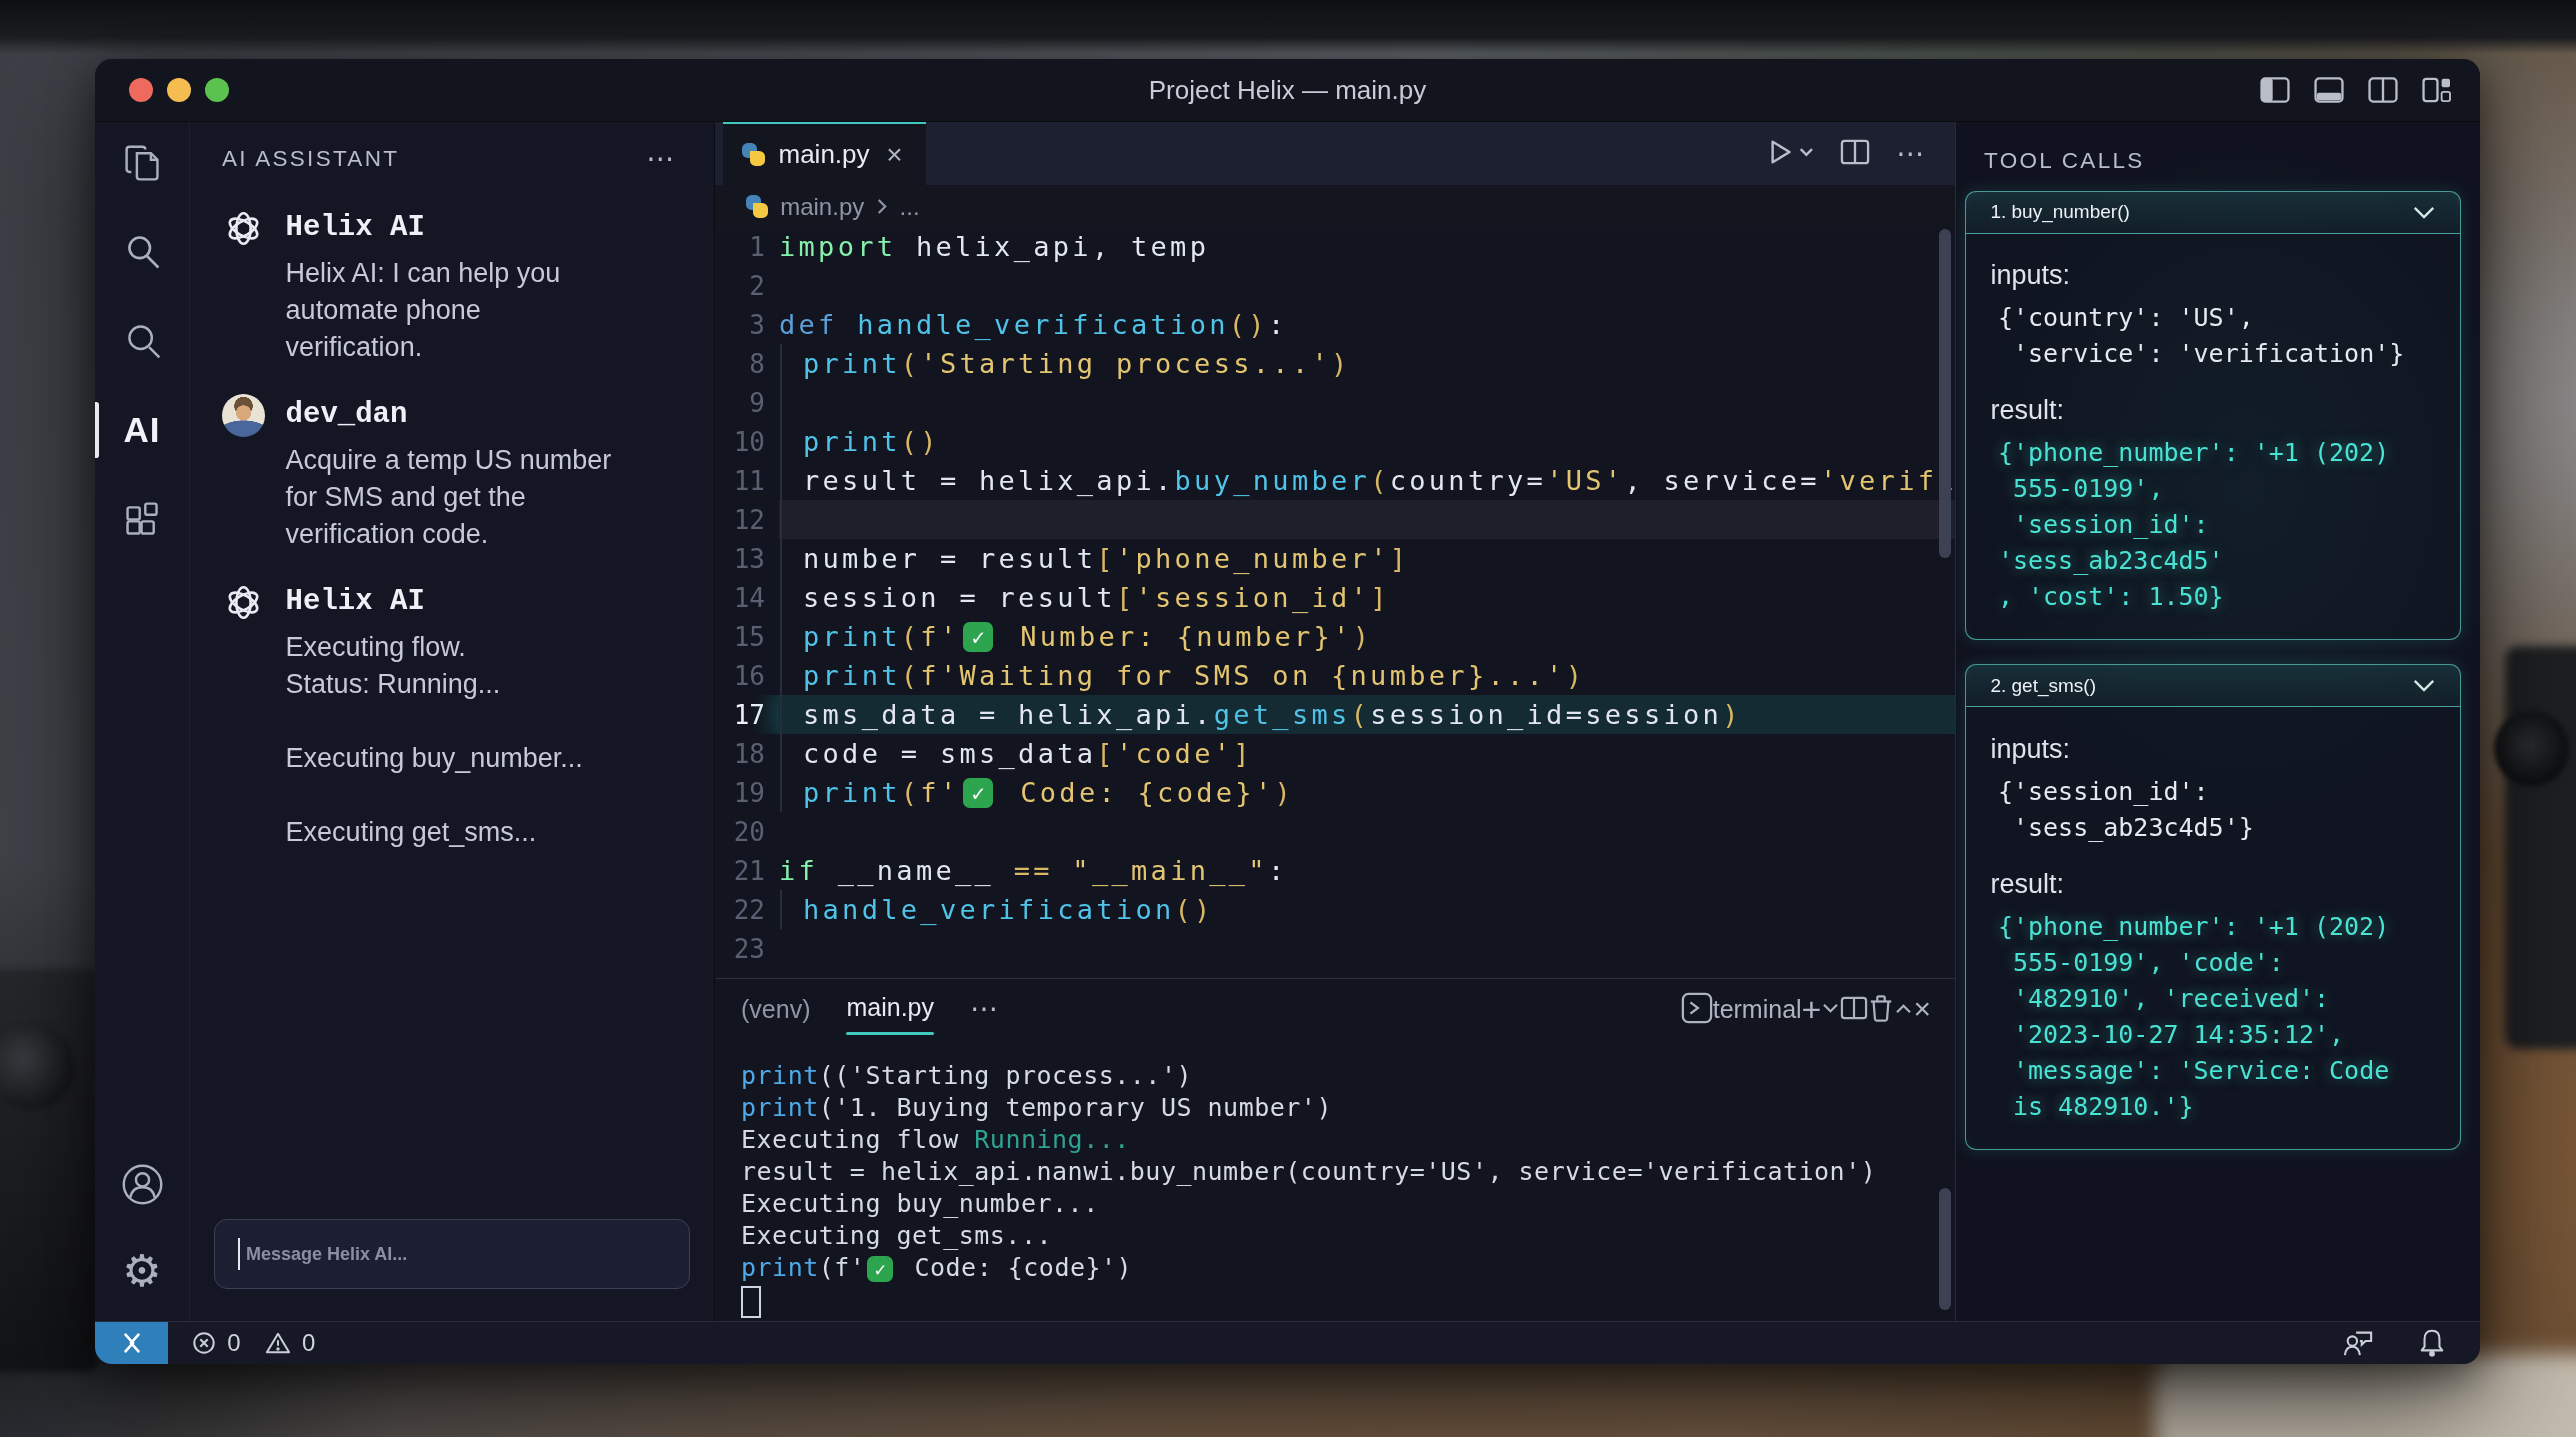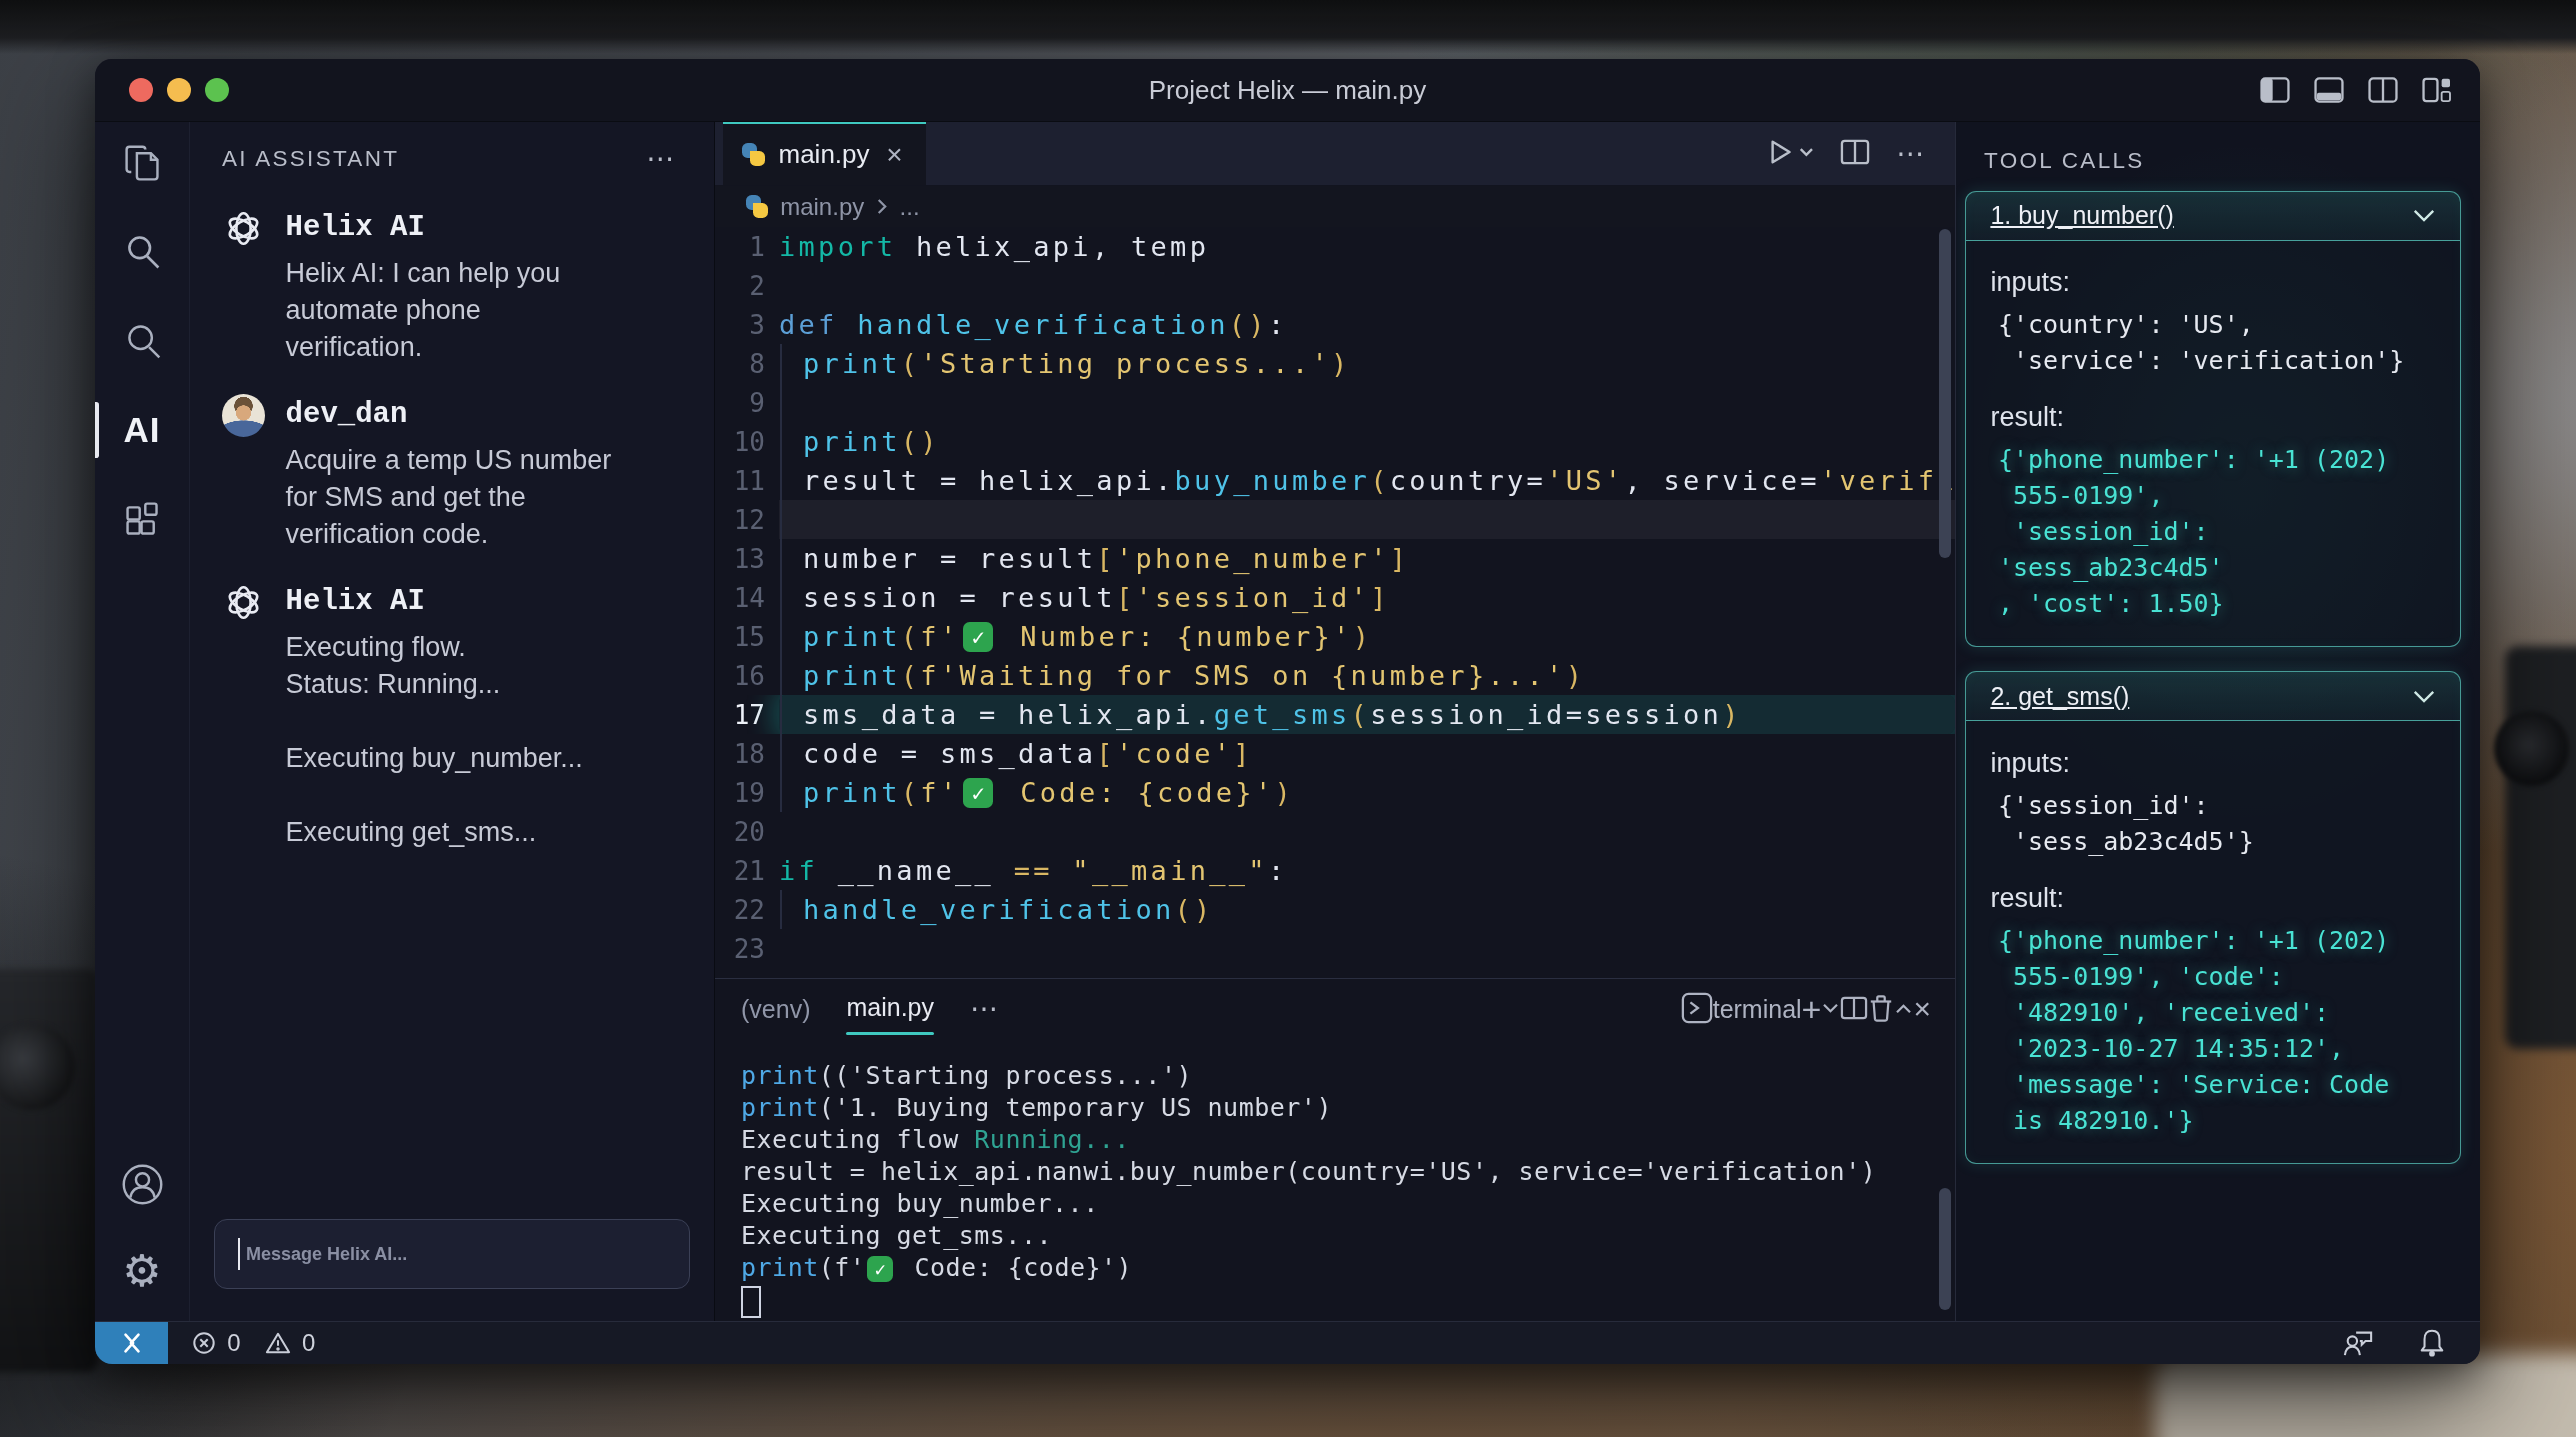--- a/index.html
+++ b/index.html
@@ -84,21 +84,21 @@
   
   .code{flex:1;position:relative;overflow:hidden;font-family:"DejaVu Sans Mono",monospace;}
   .cl{height:39px;display:flex;align-items:center;white-space:pre;overflow:hidden;}
   .ln{flex:0 0 64px;text-align:right;padding-right:14px;box-sizing:border-box;font-size:26px;color:#5a6072;}
   .lc{flex:1;font-size:27px;letter-spacing:3.3px;position:relative;height:100%;display:flex;align-items:center;}
   .lc.ind{padding-left:24px;}
   .lc.ind::before{content:"";position:absolute;left:0.9px;top:0;bottom:0;width:1.9px;background:#272c40;}
   .cl.cur .lc{background:rgba(255,255,255,.05);}
   .cl.sel .lc{background:rgba(34,168,158,.16);border-radius:7.5px;box-shadow:0 0 24px 8.4px rgba(28,172,160,.32);}
   .cl.sel .ln{color:#eef1f8;}
-  .tk-k{color:#14b8a6}.tk-d{color:#5c9fd6}.tk-f{color:#4fc3e8}.tk-s{color:#e3c571}
+  .tk-k{color:#86efac}.tk-d{color:#5c9fd6}.tk-f{color:#4fc3e8}.tk-s{color:#e3c571}
   .tk-b{color:#d9b763}.tk-p{color:#e2e6f0}
   .tk-e{display:inline-flex;width:30px;height:30px;background:#2da44e;border-radius:6.6px;color:#fff;
         font-size:22.5px;font-weight:bold;align-items:center;justify-content:center;margin:0 7.5px 0 3.7px;letter-spacing:0;}
   .sb-thumb{position:absolute;right:3.7px;top:1.9px;width:12px;height:329px;background:#3c4254;border-radius:6.6px;}
 
   
   .panel{flex:0 0 342px;border-top:0.9px solid #2a2e40;display:flex;flex-direction:column;background:#12141f;}
   .panel-head{flex:0 0 60px;display:flex;align-items:center;padding:0 24px 0 26px;gap:36px;}
   .pt-env{font-size:25px;color:#9096a8;}
   .pt-tab{font-size:25px;color:#e8eaf2;position:relative;padding-bottom:3.7px;}
@@ -117,21 +117,21 @@
   
   .rightpanel{flex:0 0 524px;background:#10131f;border-left:0.9px solid #262a3a;position:relative;overflow:hidden;}
   .rightpanel::before{content:"";position:absolute;inset:0;background:radial-gradient(393px 487px at 55% 30%,rgba(45,170,158,.12),rgba(0,0,0,0) 70%);pointer-events:none;}
   .rp-head{display:flex;align-items:center;padding:26px 28px 5.6px 28px;}
   .rp-title{font-size:22.5px;letter-spacing:2.3px;color:#b9bdc9;}
   .card{margin:11.2px 19px 0 9.4px;border:1.9px solid rgba(92,206,196,.72);border-radius:11.2px;background:rgba(17,23,34,.55);
         box-shadow:0 0 15px rgba(64,200,190,.16), inset 0 0 11.2px rgba(64,200,190,.05);position:relative;}
   .card + .card{margin-top:24px;}
   .card-h{display:flex;align-items:center;justify-content:space-between;padding:9.4px 24px;border-bottom:1.9px solid rgba(92,206,196,.72);
         background:linear-gradient(180deg,rgba(70,190,180,.15),rgba(70,190,180,.05));border-radius:9.4px 9.4px 0 0;}
-  .card-title{font-size:25px;color:#eef0f6;text-decoration:underline;}
+  .card-title{font-size:19px;color:#eef0f6;}
   .card-b{padding:19px 22.5px 24px 24px;}
   .lbl{font-size:27px;color:#dfe3ec;margin:7.5px 0 9.4px 0;}
   .mono{font-family:"DejaVu Sans Mono",monospace;font-size:25px;line-height:36px;white-space:pre-wrap;padding-left:7.5px;}
   .mono.white{color:#e6e9f0;}
   .mono.teal{color:#49e3d4;text-shadow:0 0 13px rgba(70,225,210,.5);}
   .res-gap{margin-top:22.5px;}
 
   
   .statusbar{flex:0 0 42px;background:#161925;border-top:0.9px solid #272b3b;display:flex;align-items:center;position:relative;}
   .remote{width:73px;height:100%;background:#2f80ba;display:flex;align-items:center;justify-content:center;}

